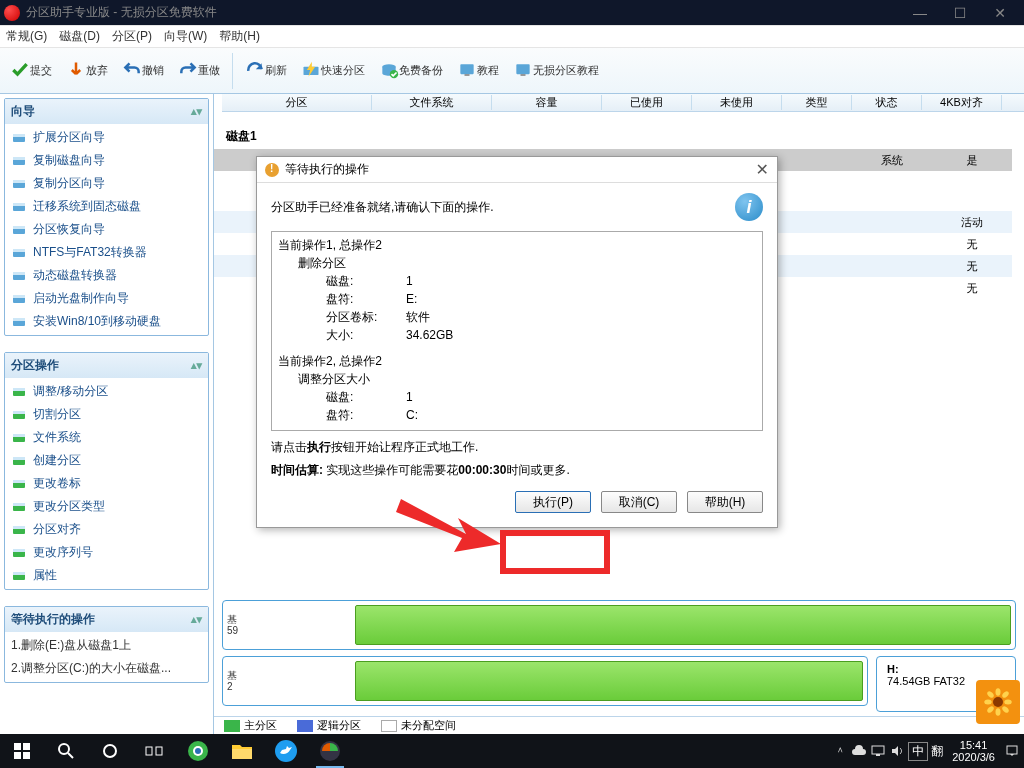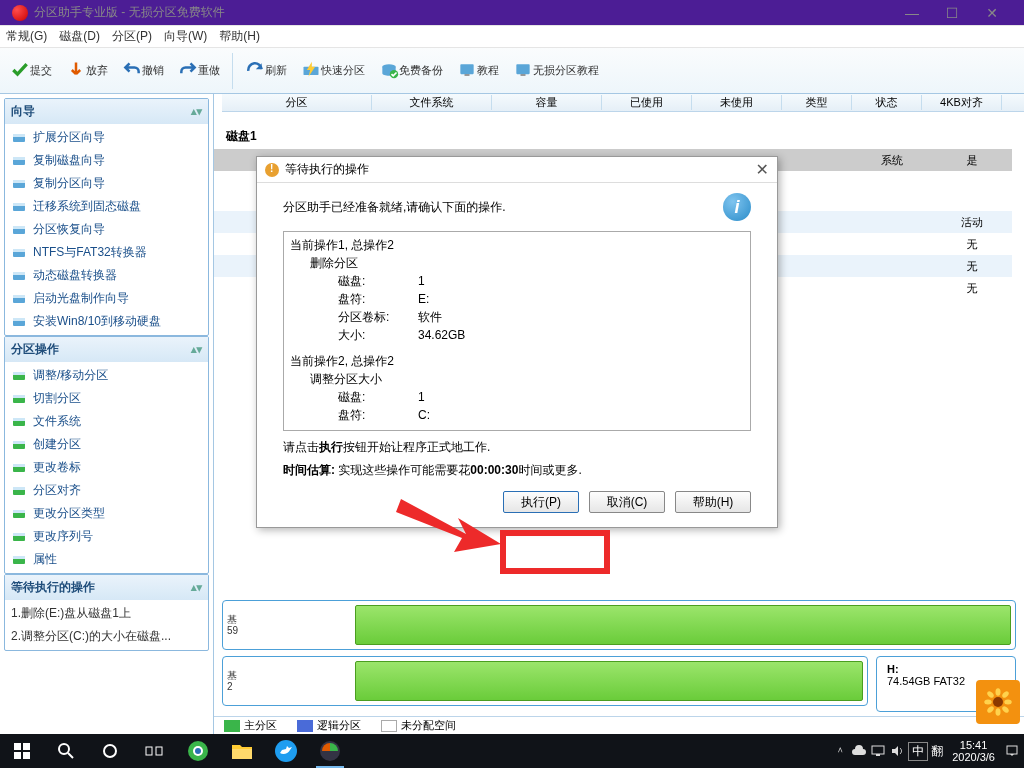--- a/index.html
+++ b/index.html
@@ -1,36 +1,36 @@
 <!DOCTYPE html>
 <html><head>
 <meta charset="utf-8">
 <style>
 * { box-sizing: border-box; margin: 0; padding: 0; font-family: "Microsoft YaHei", "SimSun", Arial, sans-serif; }
 body { width: 1024px; height: 768px; overflow: hidden; background: #fff; position: relative; }
 
 
-.titlebar { height: 26px; background: #4c1d95; display: flex; align-items: center; padding: 0 12px; font-size: 12px; border-bottom: 1px solid #e5e5e5; }
+.titlebar { height: 26px; background: #0f172a; display: flex; align-items: center; padding: 0 4px; font-size: 12px; border-bottom: 1px solid #e5e5e5; }
 .titlebar .app-icon { width: 16px; height: 16px; border-radius: 50%; background: radial-gradient(circle at 30% 30%, #ff4d4d, #cc0000); margin-right: 6px; }
 .titlebar .title-text { color: #888; flex: 1; }
 .win-controls { display: flex; }
 .win-controls div { width: 40px; height: 26px; display: flex; align-items: center; justify-content: center; color: #888; font-size: 14px; }
 
 
 .menubar { height: 22px; display: flex; align-items: center; padding: 0 6px; font-size: 12px; gap: 12px; color: #333; border-bottom: 1px solid #e5e5e5; }
 
 
 .toolbar { height: 46px; background: linear-gradient(#fafcfd, #eef6fb); border-bottom: 1px solid #a5c7e3; display: flex; align-items: center; padding: 0 4px; gap: 2px; }
 .tb-item { display: flex; flex-direction: row; align-items: center; justify-content: center; height: 44px; min-width: 44px; font-size: 11px; color: #333; padding: 2px 6px; }
 .tb-item .tb-icon { width: 20px; height: 20px; margin-bottom: 1px; }
 .tb-sep { width: 1px; height: 36px; background: #c5ddee; margin: 0 4px; }
 
 
 .main { display: flex; height: calc(768px - 26px - 22px - 46px - 34px); }
-.sidebar { width: 214px; background: #fff; border-right: 1px solid #a5c7e3; display: flex; flex-direction: column; padding: 4px; gap: 0; overflow: hidden; }
+.sidebar { width: 214px; background: #fff; border-right: 1px solid #a5c7e3; display: flex; flex-direction: column; padding: 4px; gap: 16px; overflow: hidden; }
 .panel { border: 1px solid #8bb8de; border-radius: 2px; }
 .panel-hd { background: linear-gradient(#eaf3fb, #d6e8f6); font-size: 12px; font-weight: bold; color: #1f4d7a; padding: 4px 6px; display: flex; align-items: center; justify-content: space-between; }
 .panel-hd .arrows { color: #6a9; font-size: 11px; }
 .panel-bd { padding: 2px 0; }
 .side-item { display: flex; align-items: center; font-size: 12px; padding: 3px 6px; gap: 6px; color: #1a4f8a; white-space: nowrap; overflow: hidden; }
 .side-item .si-icon { width: 16px; height: 16px; flex-shrink: 0; }
 
 
 .content { flex: 1; background: #fff; position: relative; }
 .col-hd { height: 18px; display: flex; align-items: center; font-size: 11px; background: linear-gradient(#f5fafd, #e5eff7); border-bottom: 1px solid #bcd5ea; margin-left: 8px; }
@@ -52,21 +52,21 @@
 
 .legend { position: absolute; bottom: 0; left: 0; right: 0; height: 18px; display: flex; align-items: center; gap: 20px; font-size: 11px; padding: 0 10px; border-top: 1px solid #bcd5ea; }
 .legend .sw { width: 16px; height: 12px; display: inline-block; margin-right: 4px; vertical-align: middle; }
 
 
 .dialog { position: absolute; left: 256px; top: 156px; width: 522px; background: #fff; border: 1px solid #999; box-shadow: 2px 2px 8px rgba(0,0,0,0.3); z-index: 10; }
 .dlg-title { height: 26px; display: flex; align-items: center; padding: 0 8px; font-size: 12px; background: #fff; border-bottom: 1px solid #ddd; }
 .dlg-title .info-icon { width: 14px; height: 14px; border-radius: 50%; background: #e8a030; margin-right: 6px; position: relative; }
 .dlg-title .info-icon::after { content: "!"; color: #fff; font-size: 10px; position: absolute; left: 5px; top: 0; font-weight: bold; }
 .dlg-close { margin-left: auto; font-size: 16px; color: #555; cursor: pointer; }
-.dlg-body { padding: 10px 26px 14px; }
+.dlg-body { padding: 10px 14px 14px; }
 .dlg-msg { display: flex; align-items: center; justify-content: space-between; font-size: 12px; margin-bottom: 10px; }
 .big-info { width: 28px; height: 28px; border-radius: 50%; background: radial-gradient(circle at 35% 30%, #7fc4ef, #2a8cc9); color: #fff; display: flex; align-items: center; justify-content: center; font-weight: bold; font-style: italic; font-size: 18px; }
 .dlg-list { border: 1px solid #aaa; height: 200px; overflow-y: auto; padding: 4px 6px; font-size: 12px; line-height: 1.5; font-family: "SimSun", monospace; position: relative; }
 .dlg-list .indent1 { padding-left: 20px; font-weight: normal; }
 .dlg-list .indent2 { display: flex; padding-left: 48px; }
 .dlg-list .indent2 .k { width: 80px; }
 .dlg-hint { font-size: 12px; margin-top: 8px; }
 .dlg-hint b { font-weight: bold; }
 .dlg-time { font-size: 12px; margin-top: 6px; }
 .dlg-buttons { display: flex; justify-content: flex-end; gap: 10px; margin-top: 12px; }
@@ -297,28 +297,28 @@
                 <rect x="2" y="4" width="12" height="8" rx="1" fill="#3ab54a"></rect>
                 <rect x="2" y="4" width="12" height="3" fill="#cde7f7"></rect>
               </svg></span>
             <span>更改卷标</span>
           </div>
           <div class="side-item">
             <span class="si-icon"><svg class="icon-svg" viewBox="0 0 16 16">
                 <rect x="2" y="4" width="12" height="8" rx="1" fill="#3ab54a"></rect>
                 <rect x="2" y="4" width="12" height="3" fill="#cde7f7"></rect>
               </svg></span>
+            <span>更改分区类型</span>
+          </div>
+          <div class="side-item">
+            <span class="si-icon"><svg class="icon-svg" viewBox="0 0 16 16">
+                <rect x="2" y="4" width="12" height="8" rx="1" fill="#3ab54a"></rect>
+                <rect x="2" y="4" width="12" height="3" fill="#cde7f7"></rect>
+              </svg></span>
             <span>分区对齐</span>
-          </div>
-          <div class="side-item">
-            <span class="si-icon"><svg class="icon-svg" viewBox="0 0 16 16">
-                <rect x="2" y="4" width="12" height="8" rx="1" fill="#3ab54a"></rect>
-                <rect x="2" y="4" width="12" height="3" fill="#cde7f7"></rect>
-              </svg></span>
-            <span>更改分区类型</span>
           </div>
           <div class="side-item">
             <span class="si-icon"><svg class="icon-svg" viewBox="0 0 16 16">
                 <rect x="2" y="4" width="12" height="8" rx="1" fill="#3ab54a"></rect>
                 <rect x="2" y="4" width="12" height="3" fill="#cde7f7"></rect>
               </svg></span>
             <span>更改序列号</span>
           </div>
           <div class="side-item">
             <span class="si-icon"><svg class="icon-svg" viewBox="0 0 16 16">

